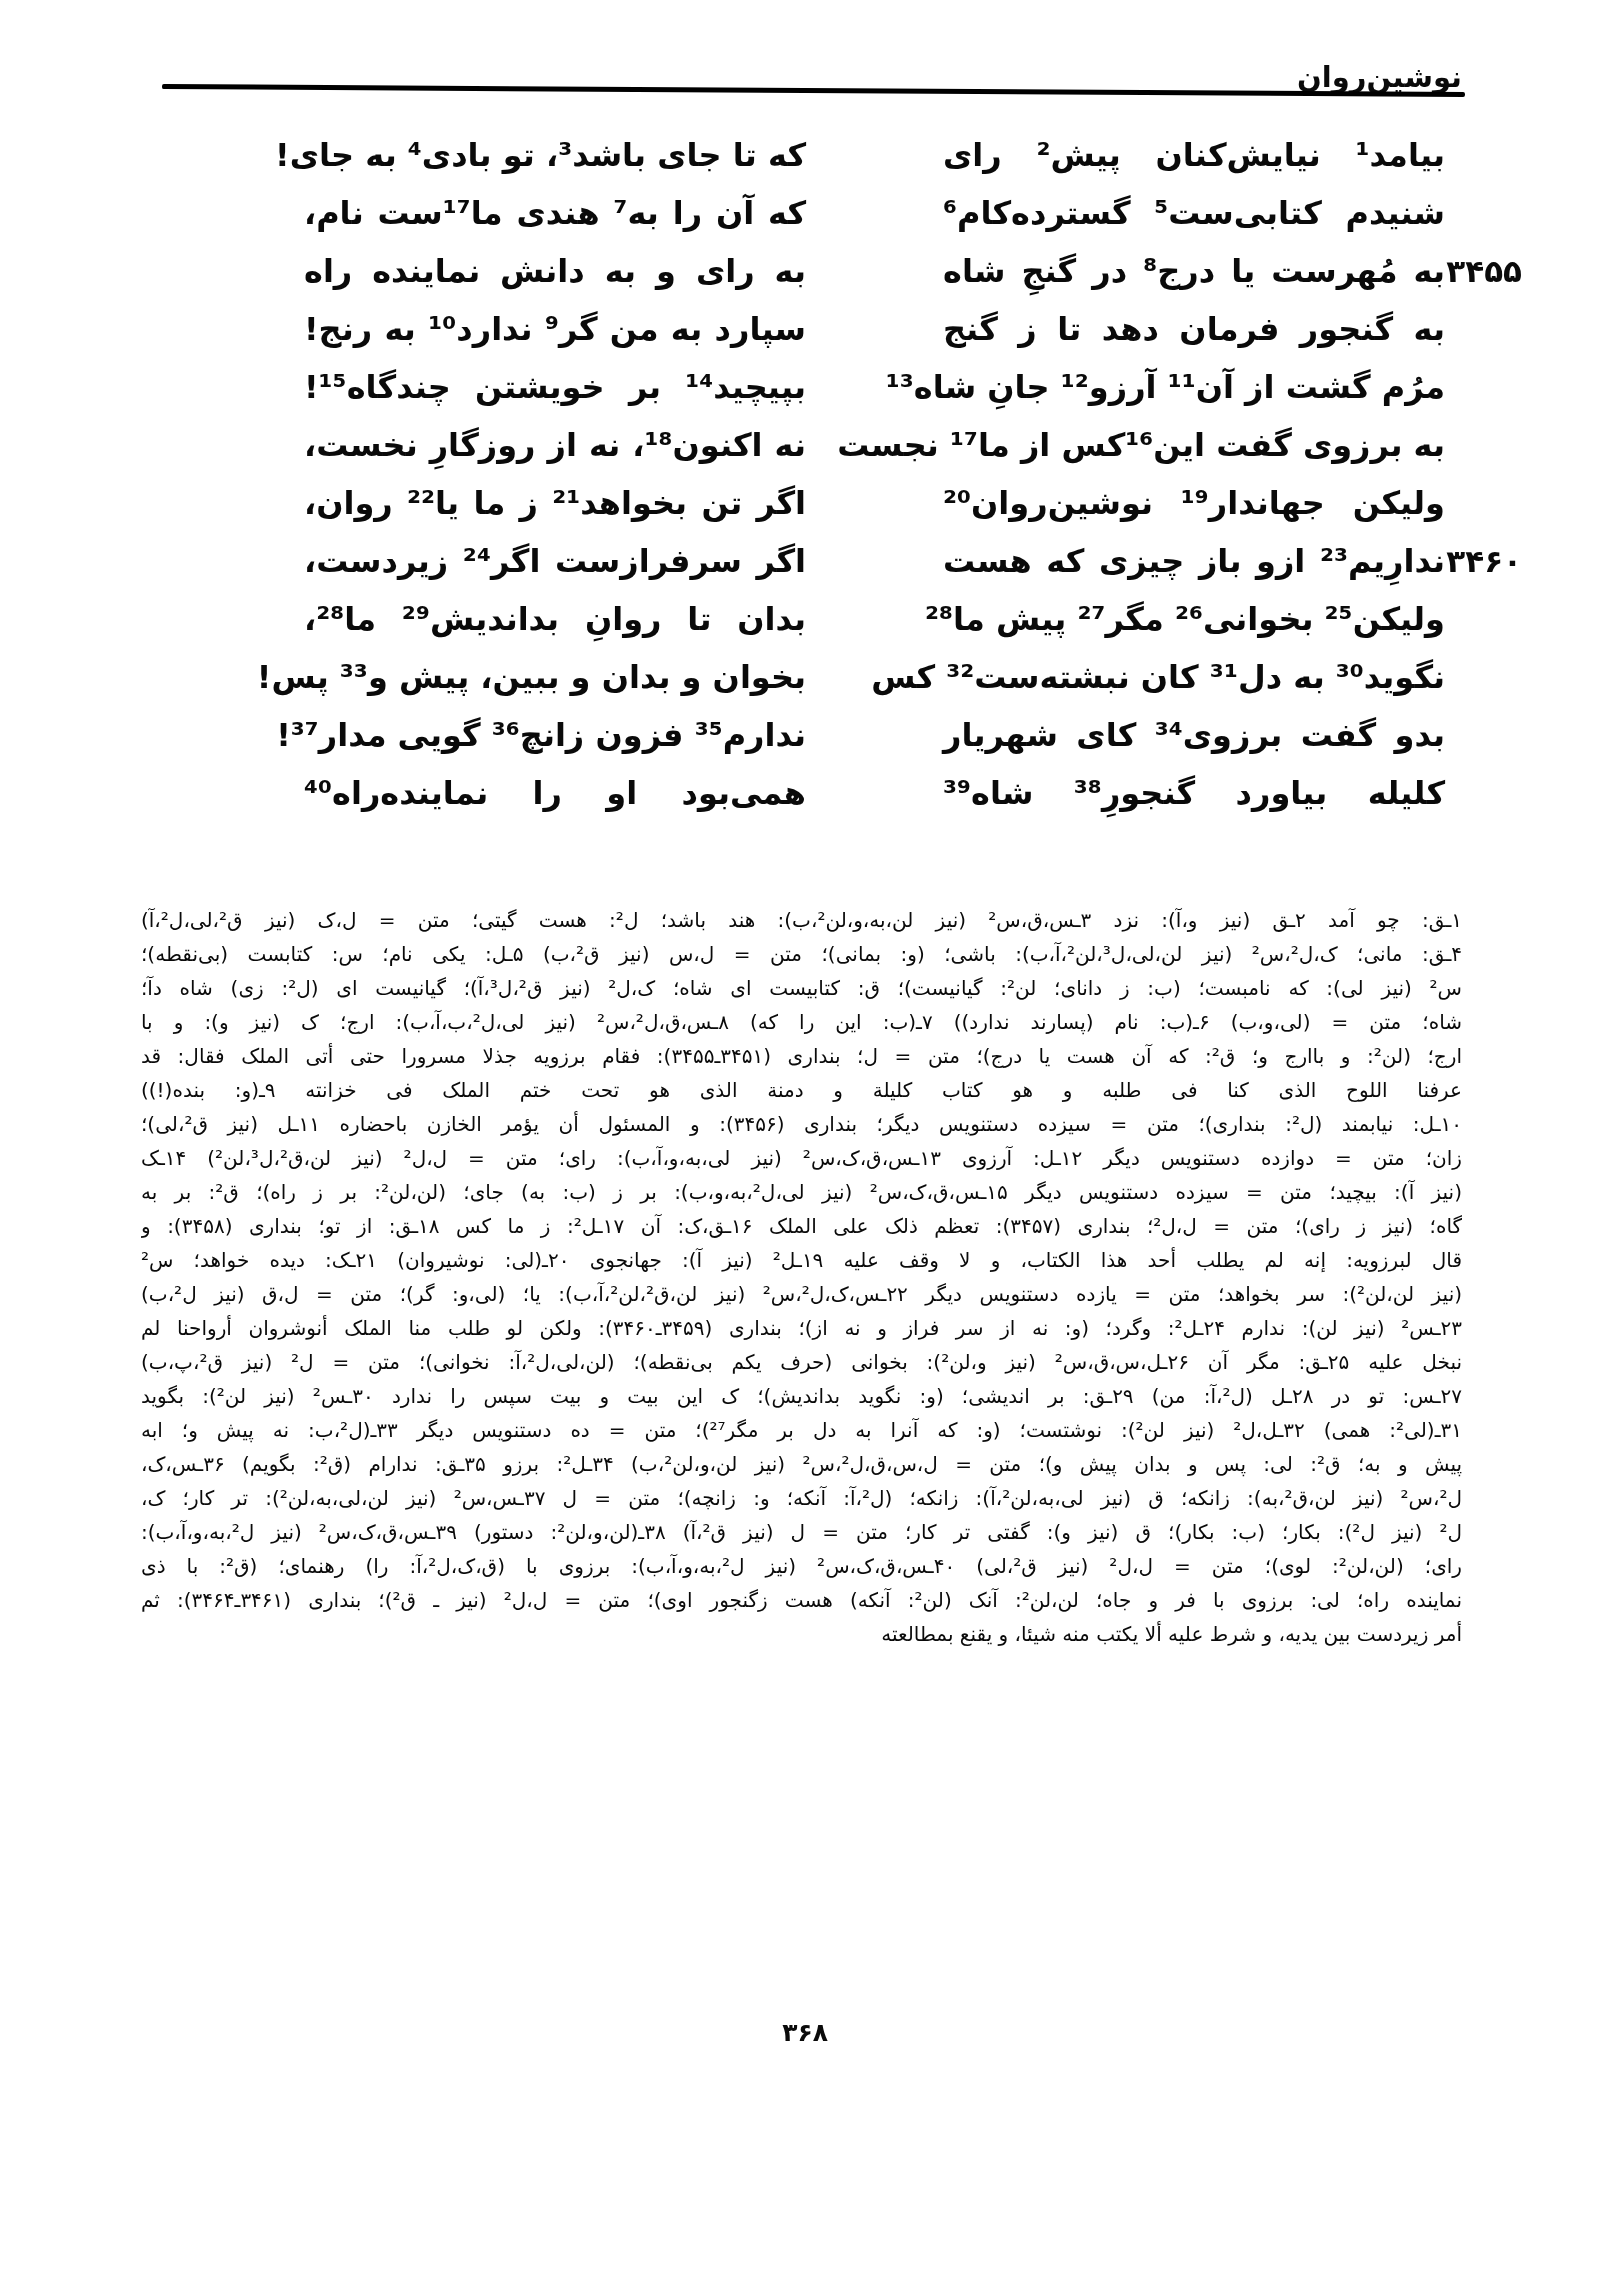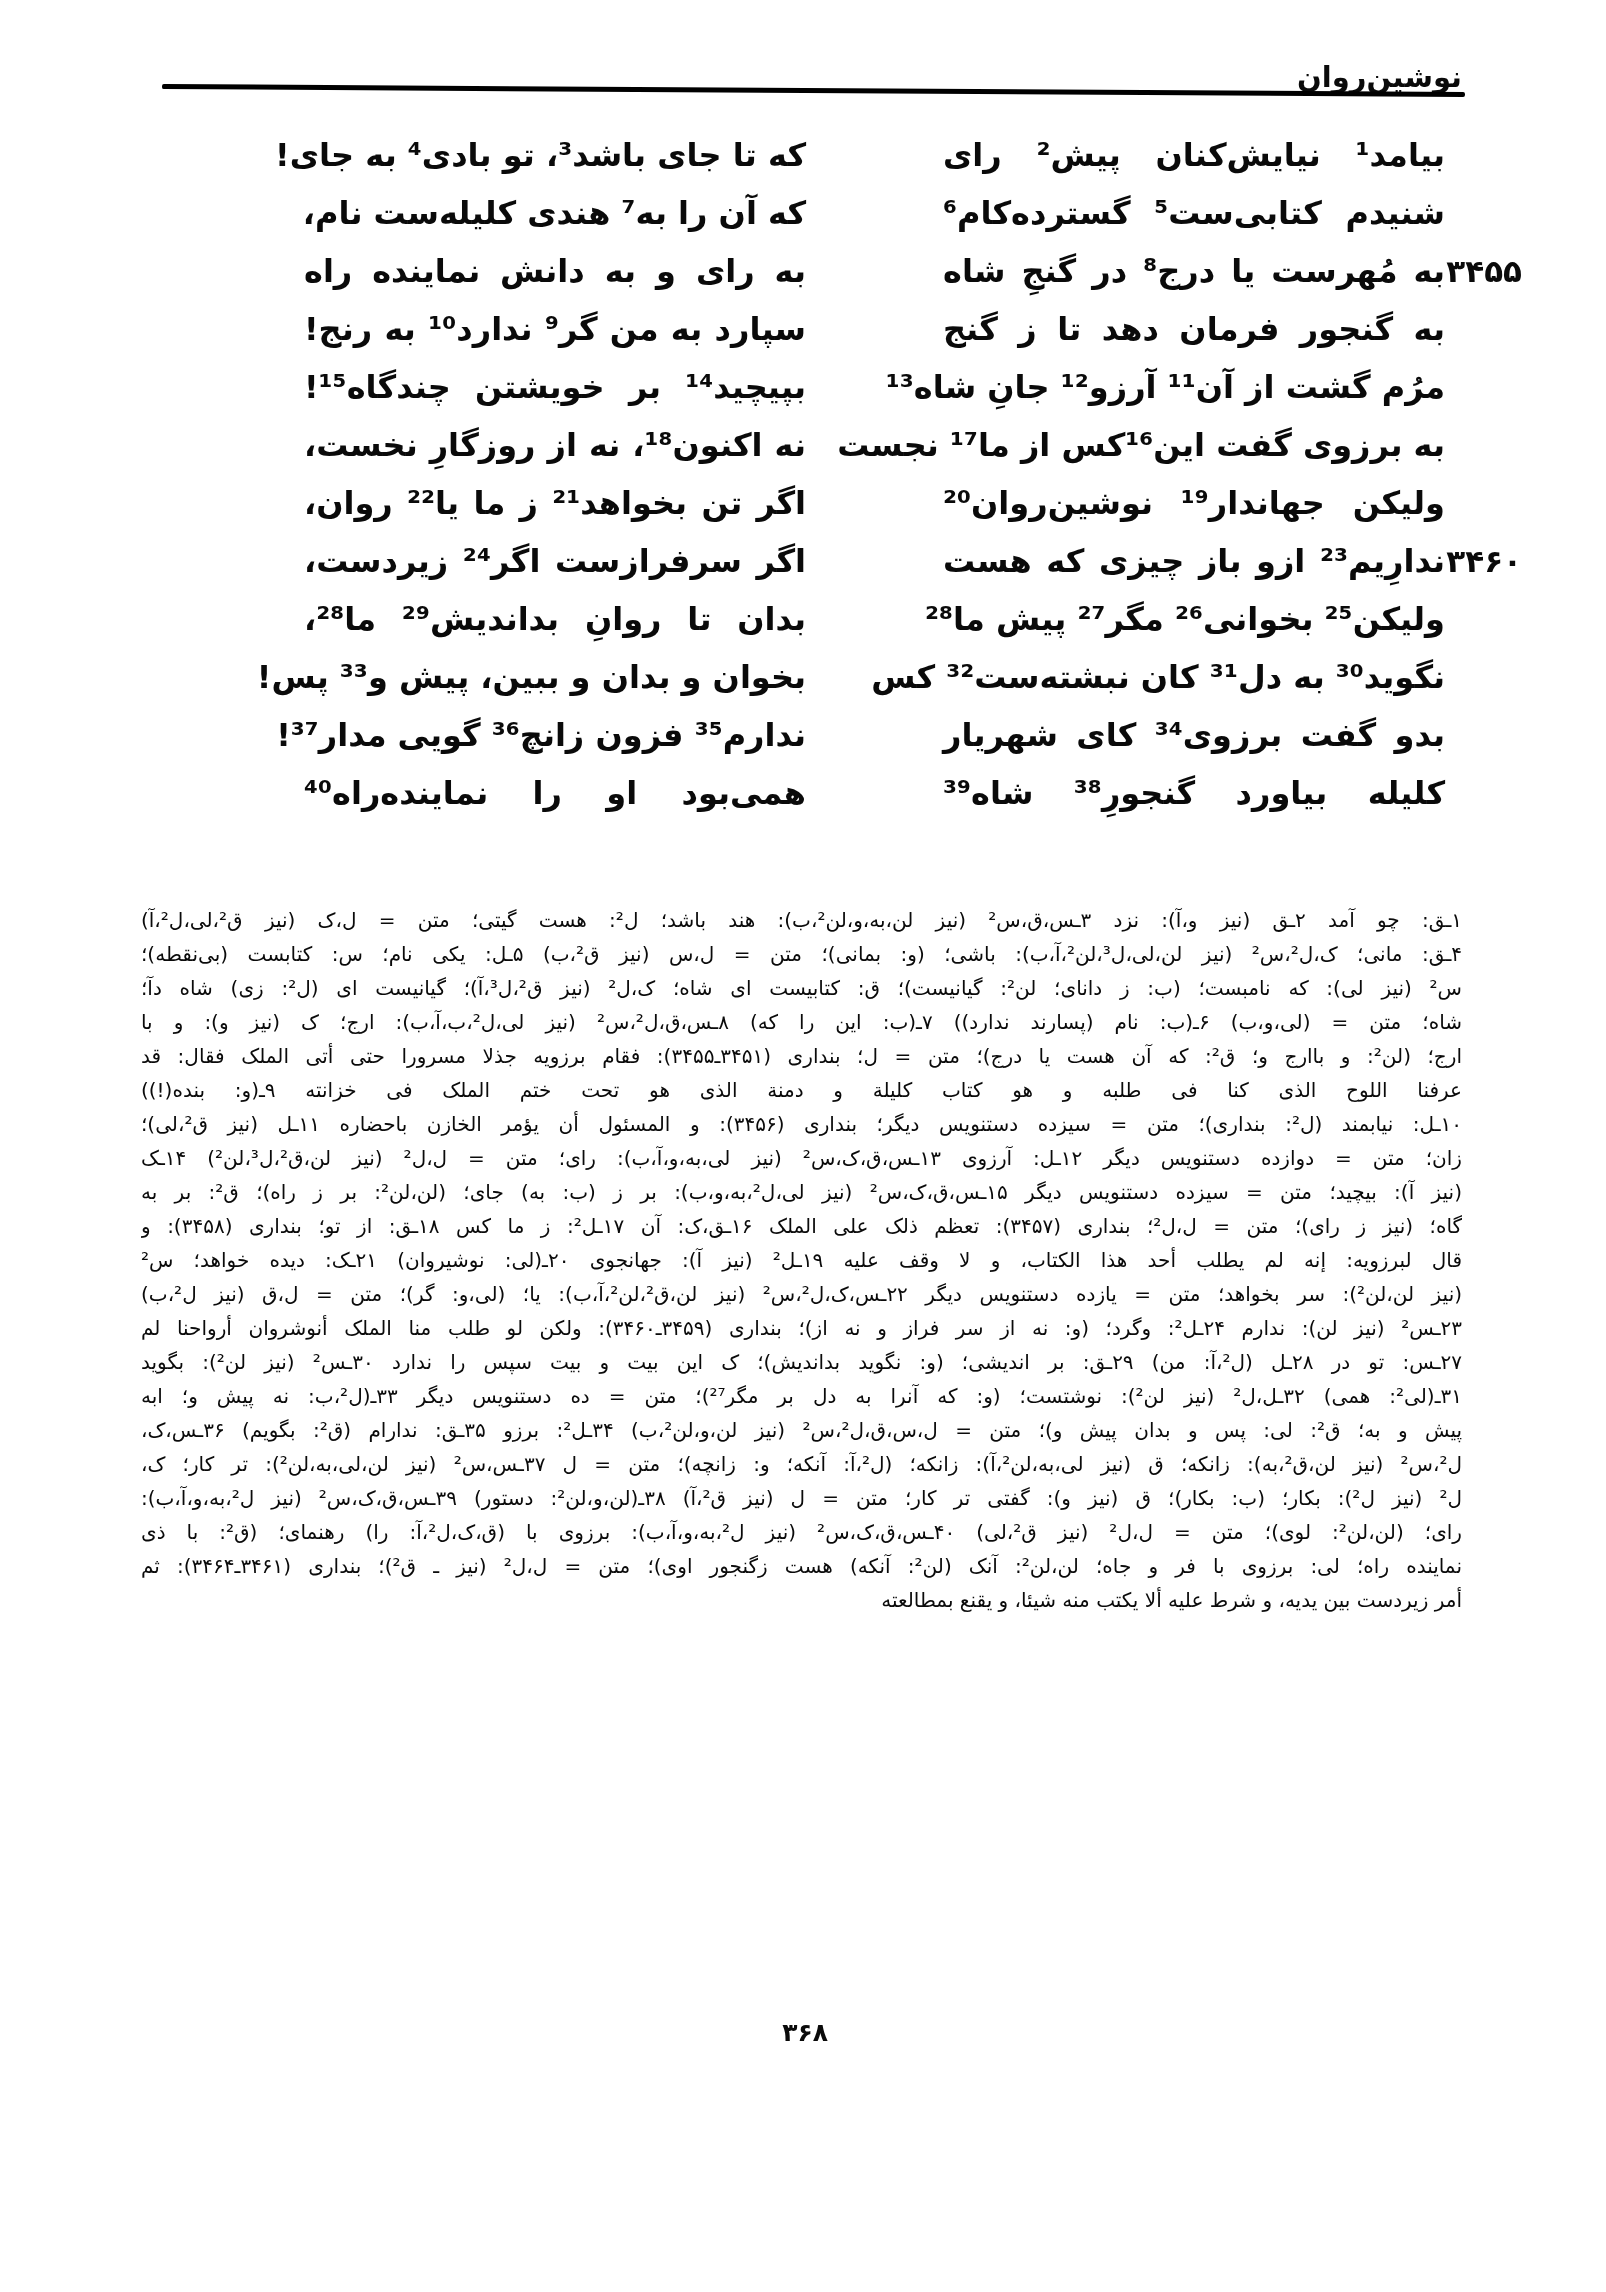--- a/index.html
+++ b/index.html
@@ -63,21 +63,21 @@
     <span class="hemistich"><span>ولیکن جهاندار¹⁹ نوشین‌روان²⁰</span></span>
     <span class="hemistich"><span class="verse-number">۳۴۶۰</span><span>ندارِیم²³ ازو باز چیزی که هست</span></span>
     <span class="hemistich"><span>ولیکن²⁵ بخوانی²⁶ مگر²⁷ پیش ما²⁸</span></span>
     <span class="hemistich"><span>نگوید³⁰ به دل³¹ کان نبشته‌ست³² کس</span></span>
     <span class="hemistich"><span>بدو گفت برزوی³⁴ کای شهریار</span></span>
     <span class="hemistich"><span>کلیله بیاورد گنجورِ³⁸ شاه³⁹</span></span>
   </div>
 
   <div class="verse-col left">
     <span class="hemistich">که تا جای باشد³، تو بادی⁴ به جای!</span>
-    <span class="hemistich">که آن را به⁷ هندی کلیله‌ست نام،</span>
+    <span class="hemistich">که آن را به⁷ هندی ما¹⁷‌ست نام،</span>
     <span class="hemistich">به رای و به دانش نماینده راه</span>
     <span class="hemistich">سپارد به من گر⁹ ندارد¹⁰ به رنج!</span>
     <span class="hemistich">بپیچید¹⁴ بر خویشتن چندگاه¹⁵!</span>
     <span class="hemistich">نه اکنون¹⁸، نه از روزگارِ نخست،</span>
     <span class="hemistich">اگر تن بخواهد²¹ ز ما یا²² روان،</span>
     <span class="hemistich">اگر سرفرازست اگر²⁴ زیردست،</span>
     <span class="hemistich">بدان تا روانِ بداندیش²⁹ ما²⁸،</span>
     <span class="hemistich">بخوان و بدان و ببین، پیش و³³ پس!</span>
     <span class="hemistich">ندارم³⁵ فزون زانچ³⁶ گویی مدار³⁷!</span>
     <span class="hemistich">همی‌بود او را نماینده‌راه⁴⁰</span>
@@ -90,20 +90,21 @@
     <span class="fn-line">شاه؛ متن = (لی،و،ب) ۶ـ(ب: نام (پسارند ندارد)) ۷ـ(ب: این را که) ۸ـس،ق،ل²،س² (نیز لی،ل²،ب،آ،ب): ارج؛ ک (نیز و): و با</span>
     <span class="fn-line">ارج؛ (لن²: و باارج و؛ ق²: که آن هست یا درج)؛ متن = ل؛ بنداری (۳۴۵۱ـ۳۴۵۵): فقام برزویه جذلا مسرورا حتی أتی الملک فقال: قد</span>
     <span class="fn-line">عرفنا اللوح الذی کنا فی طلبه و هو کتاب کلیلة و دمنة الذی هو تحت ختم الملک فی خزانته ۹ـ(و: بنده(!))</span>
     <span class="fn-line">۱۰ـل: نیابمند (ل²: بنداری)؛ متن = سیزده دستنویس دیگر؛ بنداری (۳۴۵۶): و المسئول أن یؤمر الخازن باحضاره ۱۱ـل (نیز ق²،لی)؛</span>
     <span class="fn-line">زان؛ متن = دوازده دستنویس دیگر ۱۲ـل: آرزوی ۱۳ـس،ق،ک،س² (نیز لی،به،و،آ،ب): رای؛ متن = ل،ل² (نیز لن،ق²،ل³،لن²) ۱۴ـک</span>
     <span class="fn-line">(نیز آ): بیچید؛ متن = سیزده دستنویس دیگر ۱۵ـس،ق،ک،س² (نیز لی،ل²،به،و،ب): بر ز (ب: به) جای؛ (لن،لن²: بر ز راه)؛ ق²: بر به</span>
     <span class="fn-line">گاه؛ (نیز ز رای)؛ متن = ل،ل²؛ بنداری (۳۴۵۷): تعظم ذلک علی الملک ۱۶ـق،ک: آن ۱۷ـل²: ز ما کس ۱۸ـق: از تو؛ بنداری (۳۴۵۸): و</span>
     <span class="fn-line">قال لبرزویه: إنه لم یطلب أحد هذا الکتاب، و لا وقف علیه ۱۹ـل² (نیز آ): جهانجوی ۲۰ـ(لی: نوشیروان) ۲۱ـک: دیده خواهد؛ س²</span>
     <span class="fn-line">(نیز لن،لن²): سر بخواهد؛ متن = یازده دستنویس دیگر ۲۲ـس،ک،ل²،س² (نیز لن،ق²،لن²،آ،ب): یا؛ (لی،و: گر)؛ متن = ل،ق (نیز ل²،ب)</span>
     <span class="fn-line">۲۳ـس² (نیز لن): ندارم ۲۴ـل²: وگرد؛ (و: نه از سر فراز و نه از)؛ بنداری (۳۴۵۹ـ۳۴۶۰): ولکن لو طلب منا الملک أنوشروان أرواحنا لم</span>
+    <span class="fn-line">نبخل علیه ۲۵ـق: مگر آن ۲۶ـل،س،ق،س² (نیز و،لن²): بخوانی (حرف یکم بی‌نقطه)؛ (لن،لی،ل²،آ: نخوانی)؛ متن = ل² (نیز ق²،پ،ب)</span>
     <span class="fn-line">۲۷ـس: تو در ۲۸ـل (ل²،آ: من) ۲۹ـق: بر اندیشی؛ (و: نگوید بداندیش)؛ ک این بیت و بیت سپس را ندارد ۳۰ـس² (نیز لن²): بگوید</span>
     <span class="fn-line">۳۱ـ(لی²: همی) ۳۲ـل،ل² (نیز لن²): نوشتست؛ (و: که آنرا به دل بر مگر²⁷)؛ متن = ده دستنویس دیگر ۳۳ـ(ل²،ب: نه پیش و؛ ابه</span>
     <span class="fn-line">پیش و به؛ ق²: لی: پس و بدان پیش و)؛ متن = ل،س،ق،ل²،س² (نیز لن،و،لن²،ب) ۳۴ـل²: برزو ۳۵ـق: ندارام (ق²: بگویم) ۳۶ـس،ک،</span>
     <span class="fn-line">ل²،س² (نیز لن،ق²،به): زانکه؛ ق (نیز لی،به،لن²،آ): زانکه؛ (ل²،آ: آنکه؛ و: زانچه)؛ متن = ل ۳۷ـس،س² (نیز لن،لی،به،لن²): تر کار؛ ک،</span>
     <span class="fn-line">ل² (نیز ل²): بکار؛ (ب: بکار)؛ ق (نیز و): گفتی تر کار؛ متن = ل (نیز ق²،آ) ۳۸ـ(لن،و،لن²: دستور) ۳۹ـس،ق،ک،س² (نیز ل²،به،و،آ،ب):</span>
     <span class="fn-line">رای؛ (لن،لن²: لوی)؛ متن = ل،ل² (نیز ق²،لی) ۴۰ـس،ق،ک،س² (نیز ل²،به،و،آ،ب): برزوی با (ق،ک،ل²،آ: را) رهنمای؛ (ق²: با ذی</span>
     <span class="fn-line">نماینده راه؛ لی: برزوی با فر و جاه؛ لن،لن²: آنک (لن²: آنکه) هست زگنجور اوی)؛ متن = ل،ل² (نیز ـ ق²)؛ بنداری (۳۴۶۱ـ۳۴۶۴): ثم</span>
     <span class="fn-line last">أمر زیردست بین یدیه، و شرط علیه ألا یکتب منه شیئا، و یقنع بمطالعته</span>
   </div>
 

